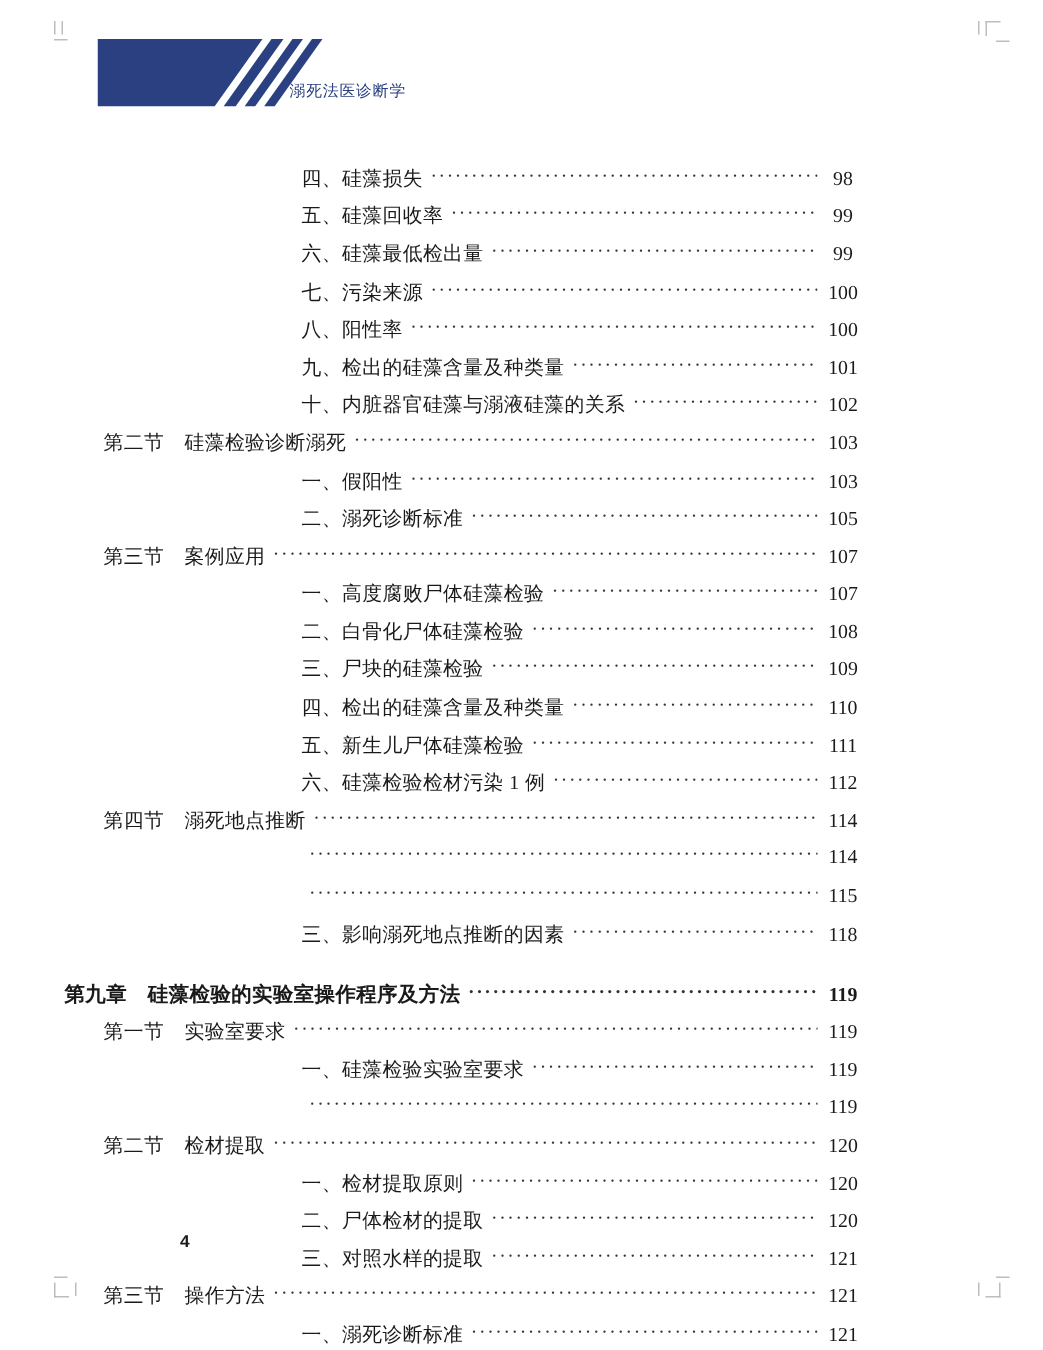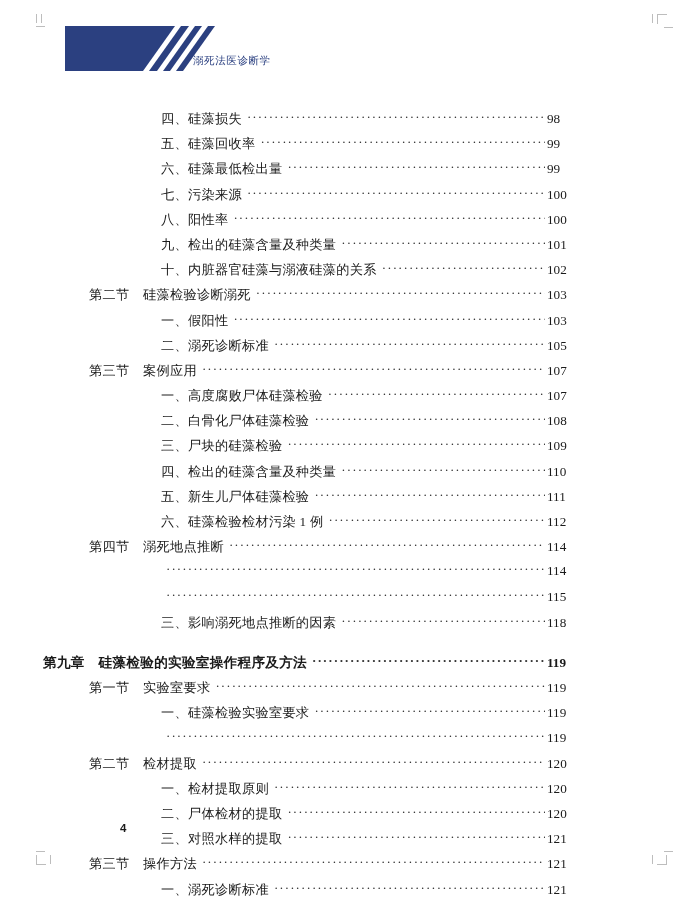--- a/index.html
+++ b/index.html
@@ -117,30 +117,30 @@
     position: relative;
     top: -2px;
     color: #333;
     font-size: 13px;
     letter-spacing: 1.1px;
     white-space: nowrap;
   }
   .toc-row .pageno {
     flex: 0 0 auto;
     width: 30px;
-    text-align: left;
+    text-align: center;
     font-family: "Liberation Serif", serif;
     font-size: 13.2px;
   }
 
   
   .lvl-chapter { padding-left: 117px; font-weight: bold; font-size: 13.6px; }
   .lvl-chapter .pageno { font-weight: bold; }
-  .lvl-section { padding-left: 89px; }
-  .lvl-item    { padding-left: 161px; }
+  .lvl-section { padding-left: 69px; }
+  .lvl-item    { padding-left: 161px; margin-left: 40px; }
 
   .toc-row.spacer-before { margin-top: 15px; padding-left: 43px; }
 
   
   .folio {
     position: absolute;
     left: 120px;
     top: 822px;
     font-family: "Liberation Sans", sans-serif;
     font-weight: bold;

